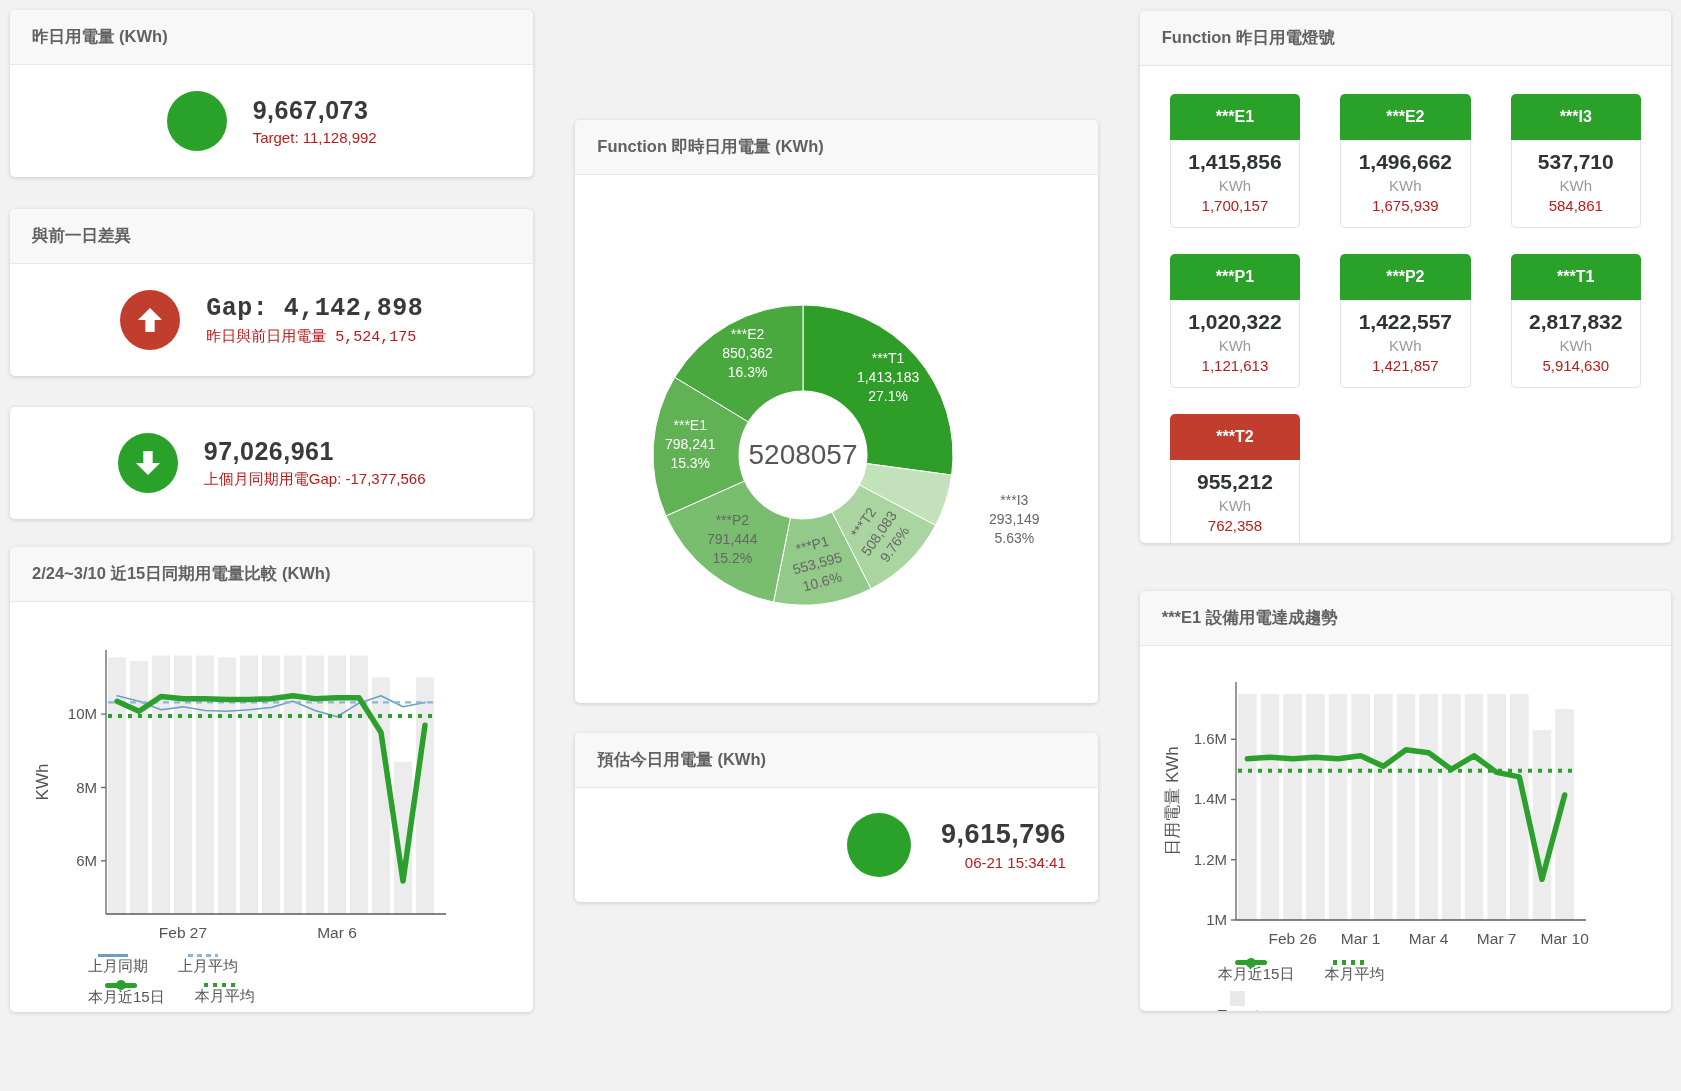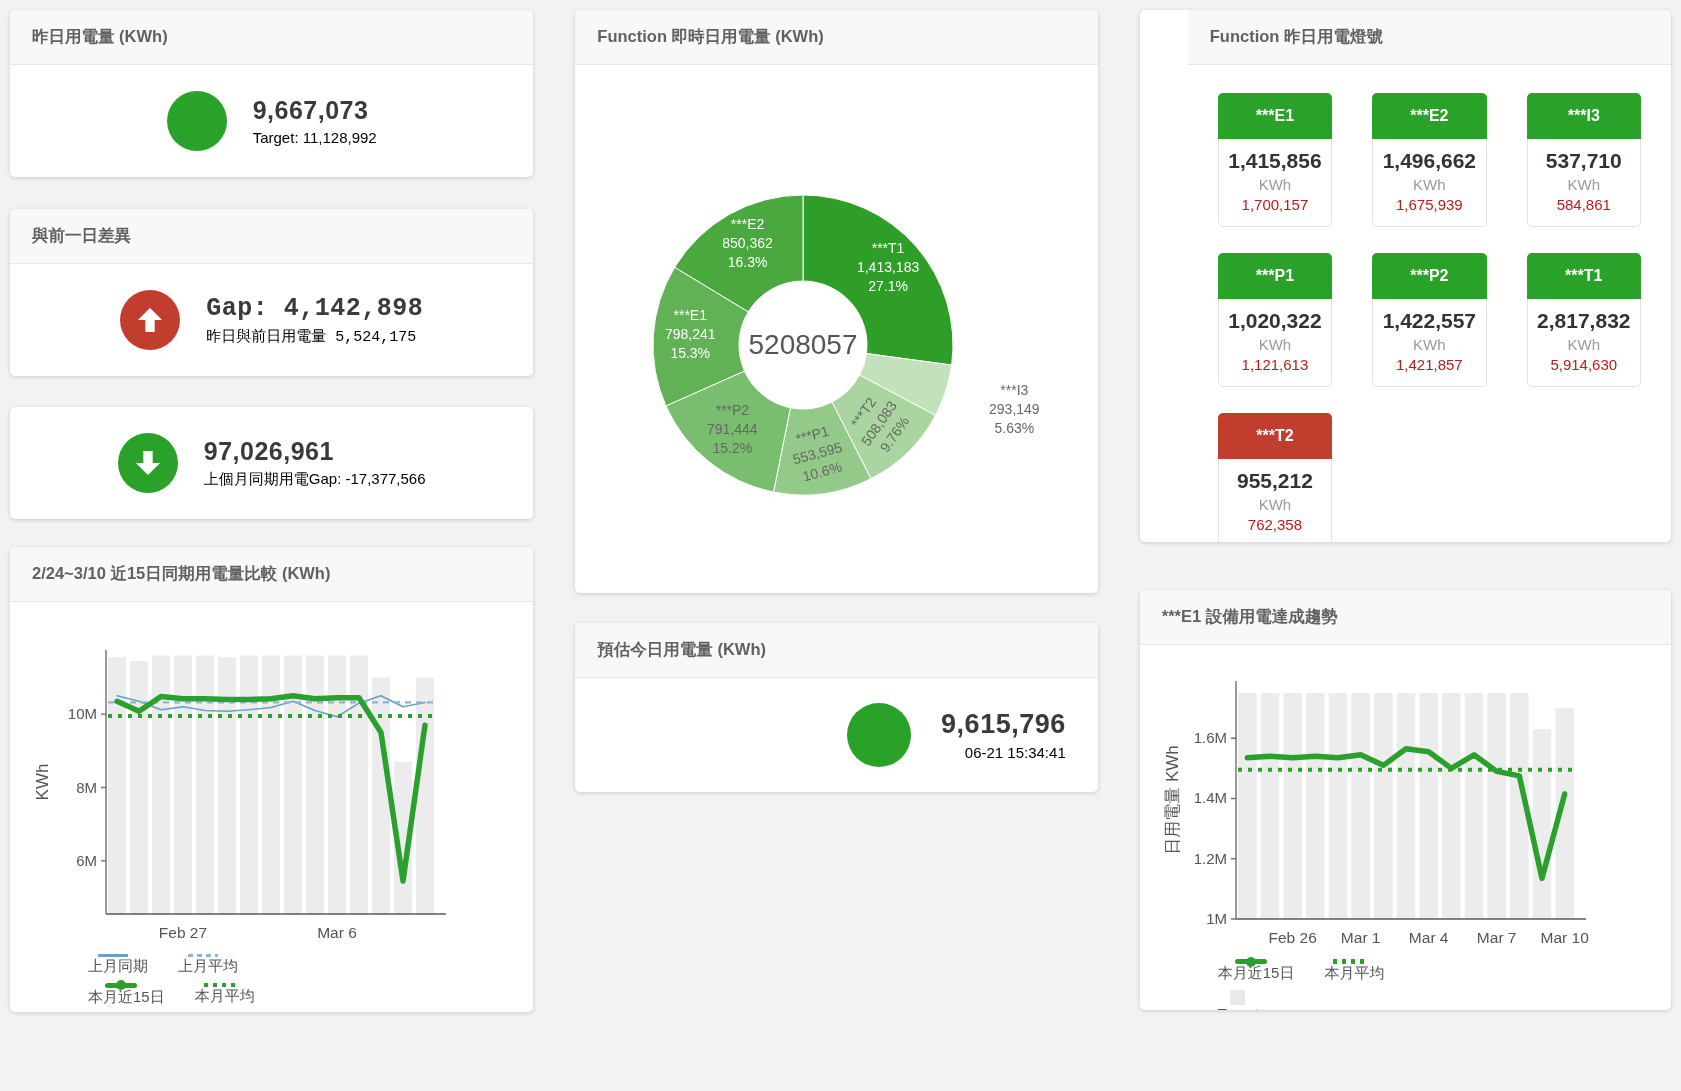--- a/index.html
+++ b/index.html
@@ -3,21 +3,21 @@
 <meta charset="utf-8">
 <style>
   * { box-sizing: border-box; margin: 0; padding: 0; }
   html,body { width: 1681px; height: 1091px; overflow: hidden; }
   body {
     background: #f2f2f2;
     font-family: "Liberation Sans", "DejaVu Sans", sans-serif;
     padding: 10px;
     color: #555;
   }
-  .grid { display: flex; gap: 42px; }
+  .grid { display: flex; gap: 42px; align-items: center; }
   .col { display: flex; flex-direction: column; }
   .col1 { width: 528px; }
   .col2 { width: 527px; }
   .col3 { width: 536px; }
 
   .card {
     background: #fff;
     border-radius: 5px;
     box-shadow: 0 1px 4px rgba(0,0,0,.16);
     overflow: hidden;
@@ -44,21 +44,21 @@
   .circle {
     width: 60px; height: 60px; border-radius: 50%;
     display: flex; align-items: center; justify-content: center;
     flex-shrink: 0;
   }
   .circle.big { width: 64px; height: 64px; }
   .circle.green { background: var(--green); }
   .circle.red { background: var(--red); }
   .circle svg { width: 34px; height: 34px; }
   .stat-value { font-size: 25px; font-weight: bold; color: #3a3a3a; letter-spacing: .5px; }
-  .stat-sub { font-size: 15px; color: #000000; margin-top: 4px; }
+  .stat-sub { font-size: 15px; color: #b91c1c; margin-top: 4px; }
 
   
   .estimate-body {
     height: 114px;
     display: flex; align-items: center; justify-content: flex-end;
     gap: 30px; padding-right: 32px;
   }
   .estimate-text { text-align: right; }
 
   
@@ -104,21 +104,21 @@
     width: 10px; height: 10px; border-radius: 50%;
     background: inherit;
   }
   .mk-dots  { width: 32px; height: 4.5px; }
   .mk-square{ width: 15px; height: 15px; background: #e9e9e9; margin-left: 8px; }
 
   .mb32 { margin-bottom: 32px; }
   .mb31 { margin-bottom: 31px; font-family: Liberation Mono, monospace; }
   .mb30 { margin-bottom: 30px; }
   .mb28 { margin-bottom: 28px; }
-  .mb64 { margin-bottom: 48px; padding-left: 48px; }
+  .mb64 { margin-bottom: 48px; }
 </style>
 </head>
 <body>
 
 <div class="grid">
 
   <div class="col col1">
 
     <section class="card mb32">
       <header class="card-header">昨日用電量 (KWh)</header>

